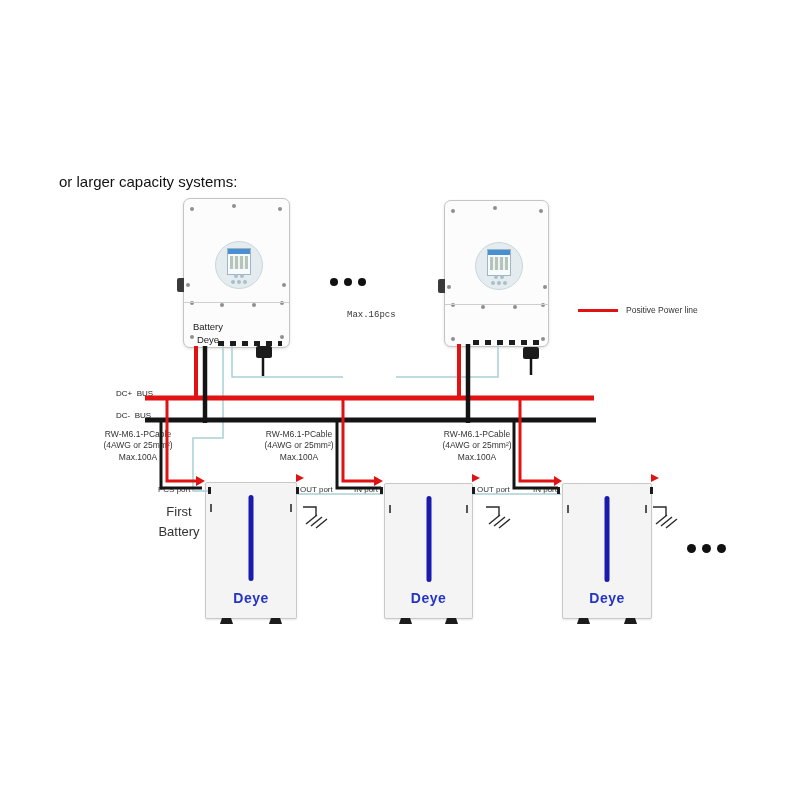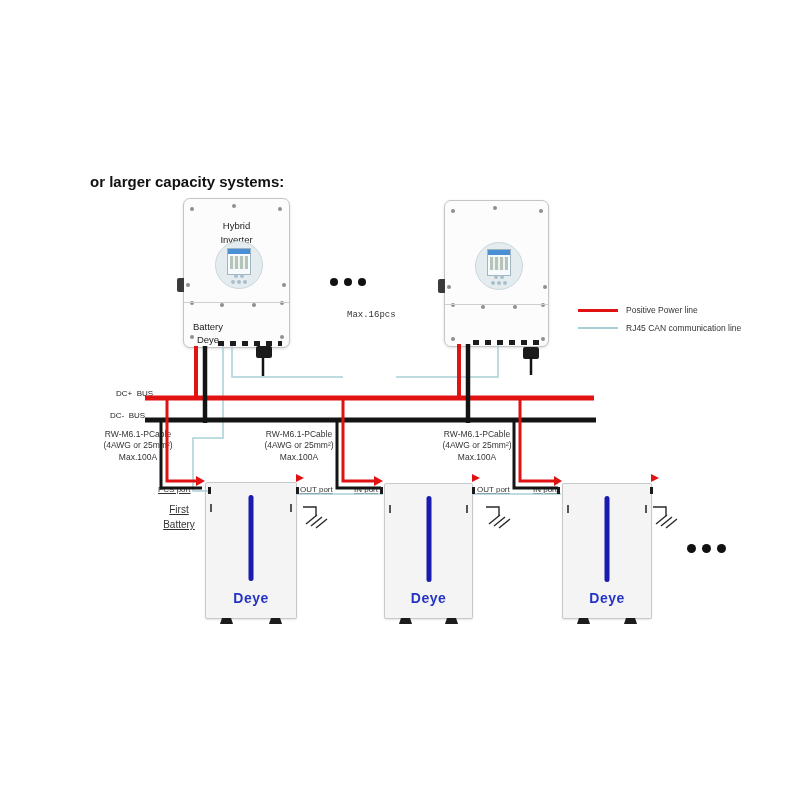--- a/index.html
+++ b/index.html
@@ -1,19 +1,19 @@
 <!DOCTYPE html>
 <html style="--positive-line: #e01212; --negative-line: #141414; --comm-line: #a9cfd6; --battery-stripe: #1a1aae; --deye-logo: #2433c4; --display-bar: #4a8fd4;"><head>
 <meta charset="utf-8">
 <style>
   html,body{margin:0;padding:0;background:#fff;}
   body{width:800px;height:800px;position:relative;font-family:"Liberation Sans",sans-serif;color:#222;overflow:hidden;}
 
   
-  #page-title{position:absolute;left:90px;top:173px;font-size:15px;font-weight:bold;color:#111;}
+  #page-title{position:absolute;left:59px;top:173px;font-size:15px;font-weight:normal;color:#111;}
 
   
   .inverter{position:absolute;background:#fcfcfc;border:1px solid #c5c5c5;border-radius:7px;box-shadow:0 1px 3px rgba(0,0,0,.13);}
   #inv1{left:183px;top:198px;width:105px;height:148px;}
   #inv2{left:444px;top:200px;width:103px;height:145px;}
   .screws{position:absolute;left:6px;top:8px;width:4px;height:4px;border-radius:50%;background:#8f8f8f;
     box-shadow:42px -3px 0 #8f8f8f,88px 0 0 #8f8f8f,-4px 76px 0 #8f8f8f,92px 76px 0 #8f8f8f,
     0 94px 0 #8f8f8f,30px 96px 0 #8f8f8f,62px 96px 0 #8f8f8f,90px 94px 0 #8f8f8f,
     0 128px 0 #8f8f8f,90px 128px 0 #8f8f8f;}
   .inv-divider{position:absolute;left:0;right:0;top:103px;border-top:1px solid #cfcfcf;}
@@ -50,32 +50,32 @@
   .legend-row{display:flex;align-items:center;height:18px;}
   .legend-swatch{width:40px;margin-right:8px;}
   .sw-pos{height:3px;background:var(--positive-line,#e01212);}
   .sw-neg{height:3px;background:var(--negative-line,#141414);}
   .sw-comm{height:2px;background:var(--comm-line,#a9cfd6);}
   .legend-label{font-size:8.5px;color:#333;white-space:nowrap;}
 
   
   .bus-label{position:absolute;font-size:8px;color:#222;white-space:pre;padding-left:12px;}
   #bus-pos-label{left:104px;top:389px;}
-  #bus-neg-label{left:98px;top:411px;}
+  #bus-neg-label{left:104px;top:411px;}
 
   
   .cable-note{position:absolute;top:429px;text-align:center;font-size:8.5px;line-height:1.35;color:#333;}
   #cn1{left:84px;width:108px;}
   #cn2{left:250px;width:98px;}
   #cn3{left:428px;width:98px;}
 
   
-  .plabel{position:absolute;font-size:8px;color:#333;white-space:nowrap;text-decoration:underline;}
+  .plabel{position:absolute;font-size:8px;color:#333;white-space:nowrap;}
   #pcs-label{left:158px;top:485px;}
-  #first-battery-label{left:157px;top:502px;width:44px;text-align:center;font-size:10px;line-height:1.5;}
+  #first-battery-label{left:157px;top:502px;width:44px;text-align:center;font-size:13px;line-height:1.5;}
   #out1{left:300px;top:485px;}
   #in1{left:354px;top:485px;}
   #out2{left:477px;top:485px;}
   #in2{left:533px;top:485px;}
 
   
   .battery{position:absolute;background:#f4f4f4;border:1px solid #c9c9c9;border-radius:2px;box-shadow:0 1px 2px rgba(0,0,0,.10);}
   #bat1{left:205px;top:482px;width:90px;height:135px;}
   #bat2{left:384px;top:483px;width:87px;height:134px;}
   #bat3{left:562px;top:483px;width:88px;height:134px;}
@@ -97,24 +97,20 @@
   #wires .fb{fill:#1b1b1b;}
   #wires .gnd{stroke:#2a2a2a;stroke-width:1.4;fill:none;}
 </style>
 </head>
 <body>
 
 <div id="page-title">or larger capacity systems:</div>
 
 <div id="inv1" class="inverter">
   <div class="screws"></div>
-  <div class="inv-name">
-    <div>Hybrid</div>
-    <div>Inverter</div>
-  </div>
   <div class="inv-display">
     <div class="inv-screen">
       <div class="inv-screen-bar"></div>
       <div class="inv-screen-px"></div>
     </div>
     <div class="inv-btns"></div>
   </div>
   <div class="inv-tab"></div>
   <div class="inv-divider"></div>
   <div class="battery-input">
@@ -144,24 +140,20 @@
   <span></span>
     <span></span>
     <span></span>
 </div>
 <div id="max-note">Max.16pcs</div>
 
 <div id="legend">
   <div class="legend-row">
     <div class="legend-swatch sw-pos"></div>
     <div class="legend-label">Positive Power line</div>
-  </div>
-  <div class="legend-row">
-    <div class="legend-swatch sw-comm"></div>
-    <div class="legend-label">RJ45 CAN communication line</div>
   </div>
 </div>
 
 <div id="bus-pos-label" class="bus-label">DC+  BUS</div>
 <div id="bus-neg-label" class="bus-label">DC-  BUS</div>
 
 <div id="cn1" class="cable-note">
   <div>RW-M6.1-PCable</div>
   <div>(4AWG or 25mm²)</div>
   <div>Max.100A</div>

